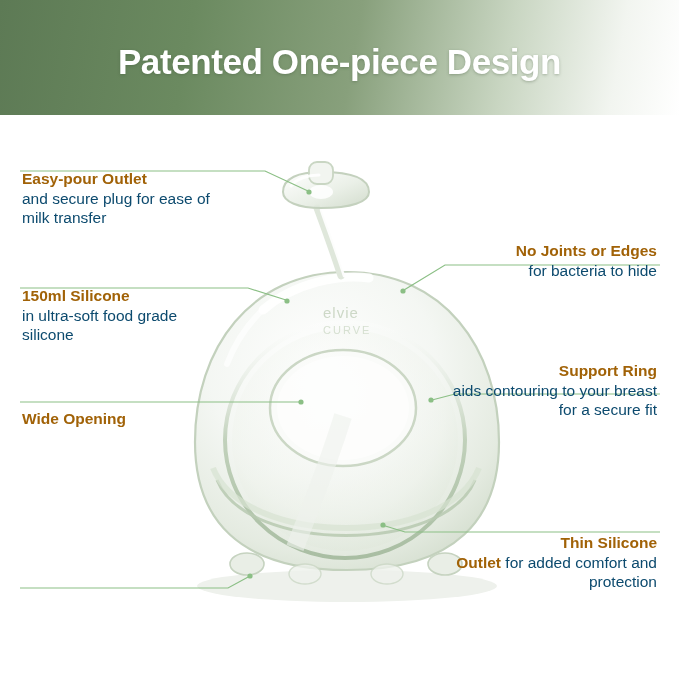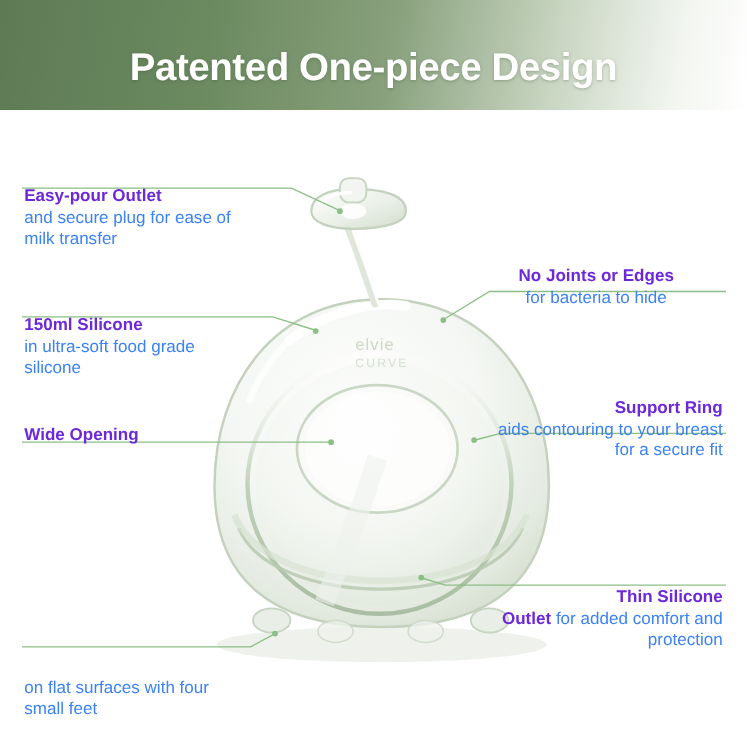--- a/index.html
+++ b/index.html
@@ -20,21 +20,21 @@
     background: #ffffff;
     overflow: hidden;
   }
 
   
   #header-banner {
     position: absolute;
     left: 0;
     top: 0;
     width: 679px;
-    height: 100px;
+    height: 115px;
     background: linear-gradient(100deg, #5d7a55 0%, #6b8a60 28%, #88a07c 52%, #c9d6c2 74%, #f2f5f0 90%, #ffffff 100%);
   }
   #header-title {
     position: absolute;
     left: 0;
     top: 42px;
     width: 679px;
     text-align: center;
     color: #ffffff;
     font-size: 35px;
@@ -54,26 +54,26 @@
   }
 
   
   .callout {
     position: absolute;
     font-size: 15.5px;
     line-height: 19.5px;
     color: #4a4a4a;
   }
   .callout .ttl {
-    color: #6d28d9;
+    color: #a16207;
     font-weight: bold;
     display: inline;
   }
   .callout .sub {
-    color: #3b82f6;
+    color: #0c4a6e;
     display: inline;
   }
   .callout.right-align {
     text-align: right;
   }
 
   
   #leaders {
     position: absolute;
     left: 0;
@@ -189,30 +189,29 @@
   <div class="callout" style="left:22px; top:169px; width:210px;">
     <span class="ttl">Easy-pour Outlet</span><br>
     <span class="sub">and secure plug for ease of milk transfer</span>
   </div>
 
   <div class="callout" style="left:22px; top:286px; width:180px;">
     <span class="ttl">150ml Silicone</span><br>
     <span class="sub">in ultra-soft food grade silicone</span>
   </div>
 
-  <div class="callout" style="left:22px; top:386px; width:170px;">
+  <div class="callout" style="left:22px; top:409px; width:170px;">
     <span class="ttl">Wide Opening</span><br>
   </div>
 
   <div class="callout" style="left:22px; top:596px; width:200px;">
     <br>
-    <span class="sub">on flat surfaces with four small feet</span>
-  </div>
-
-  <div class="callout right-align" style="right:22px; top:241px; width:230px;text-align:center;">
+  </div>
+
+  <div class="callout right-align" style="right:22px; top:241px; width:230px;">
     <span class="ttl">No Joints or Edges</span><br>
     <span class="sub">for bacteria to hide</span>
   </div>
 
   <div class="callout right-align" style="right:22px; top:361px; width:220px;">
     <span class="ttl">Support Ring</span><br>
     <span class="sub">aids contouring to your breast for a secure fit</span>
   </div>
 
   <div class="callout right-align" style="right:22px; top:533px; width:220px;text-align:right;">

